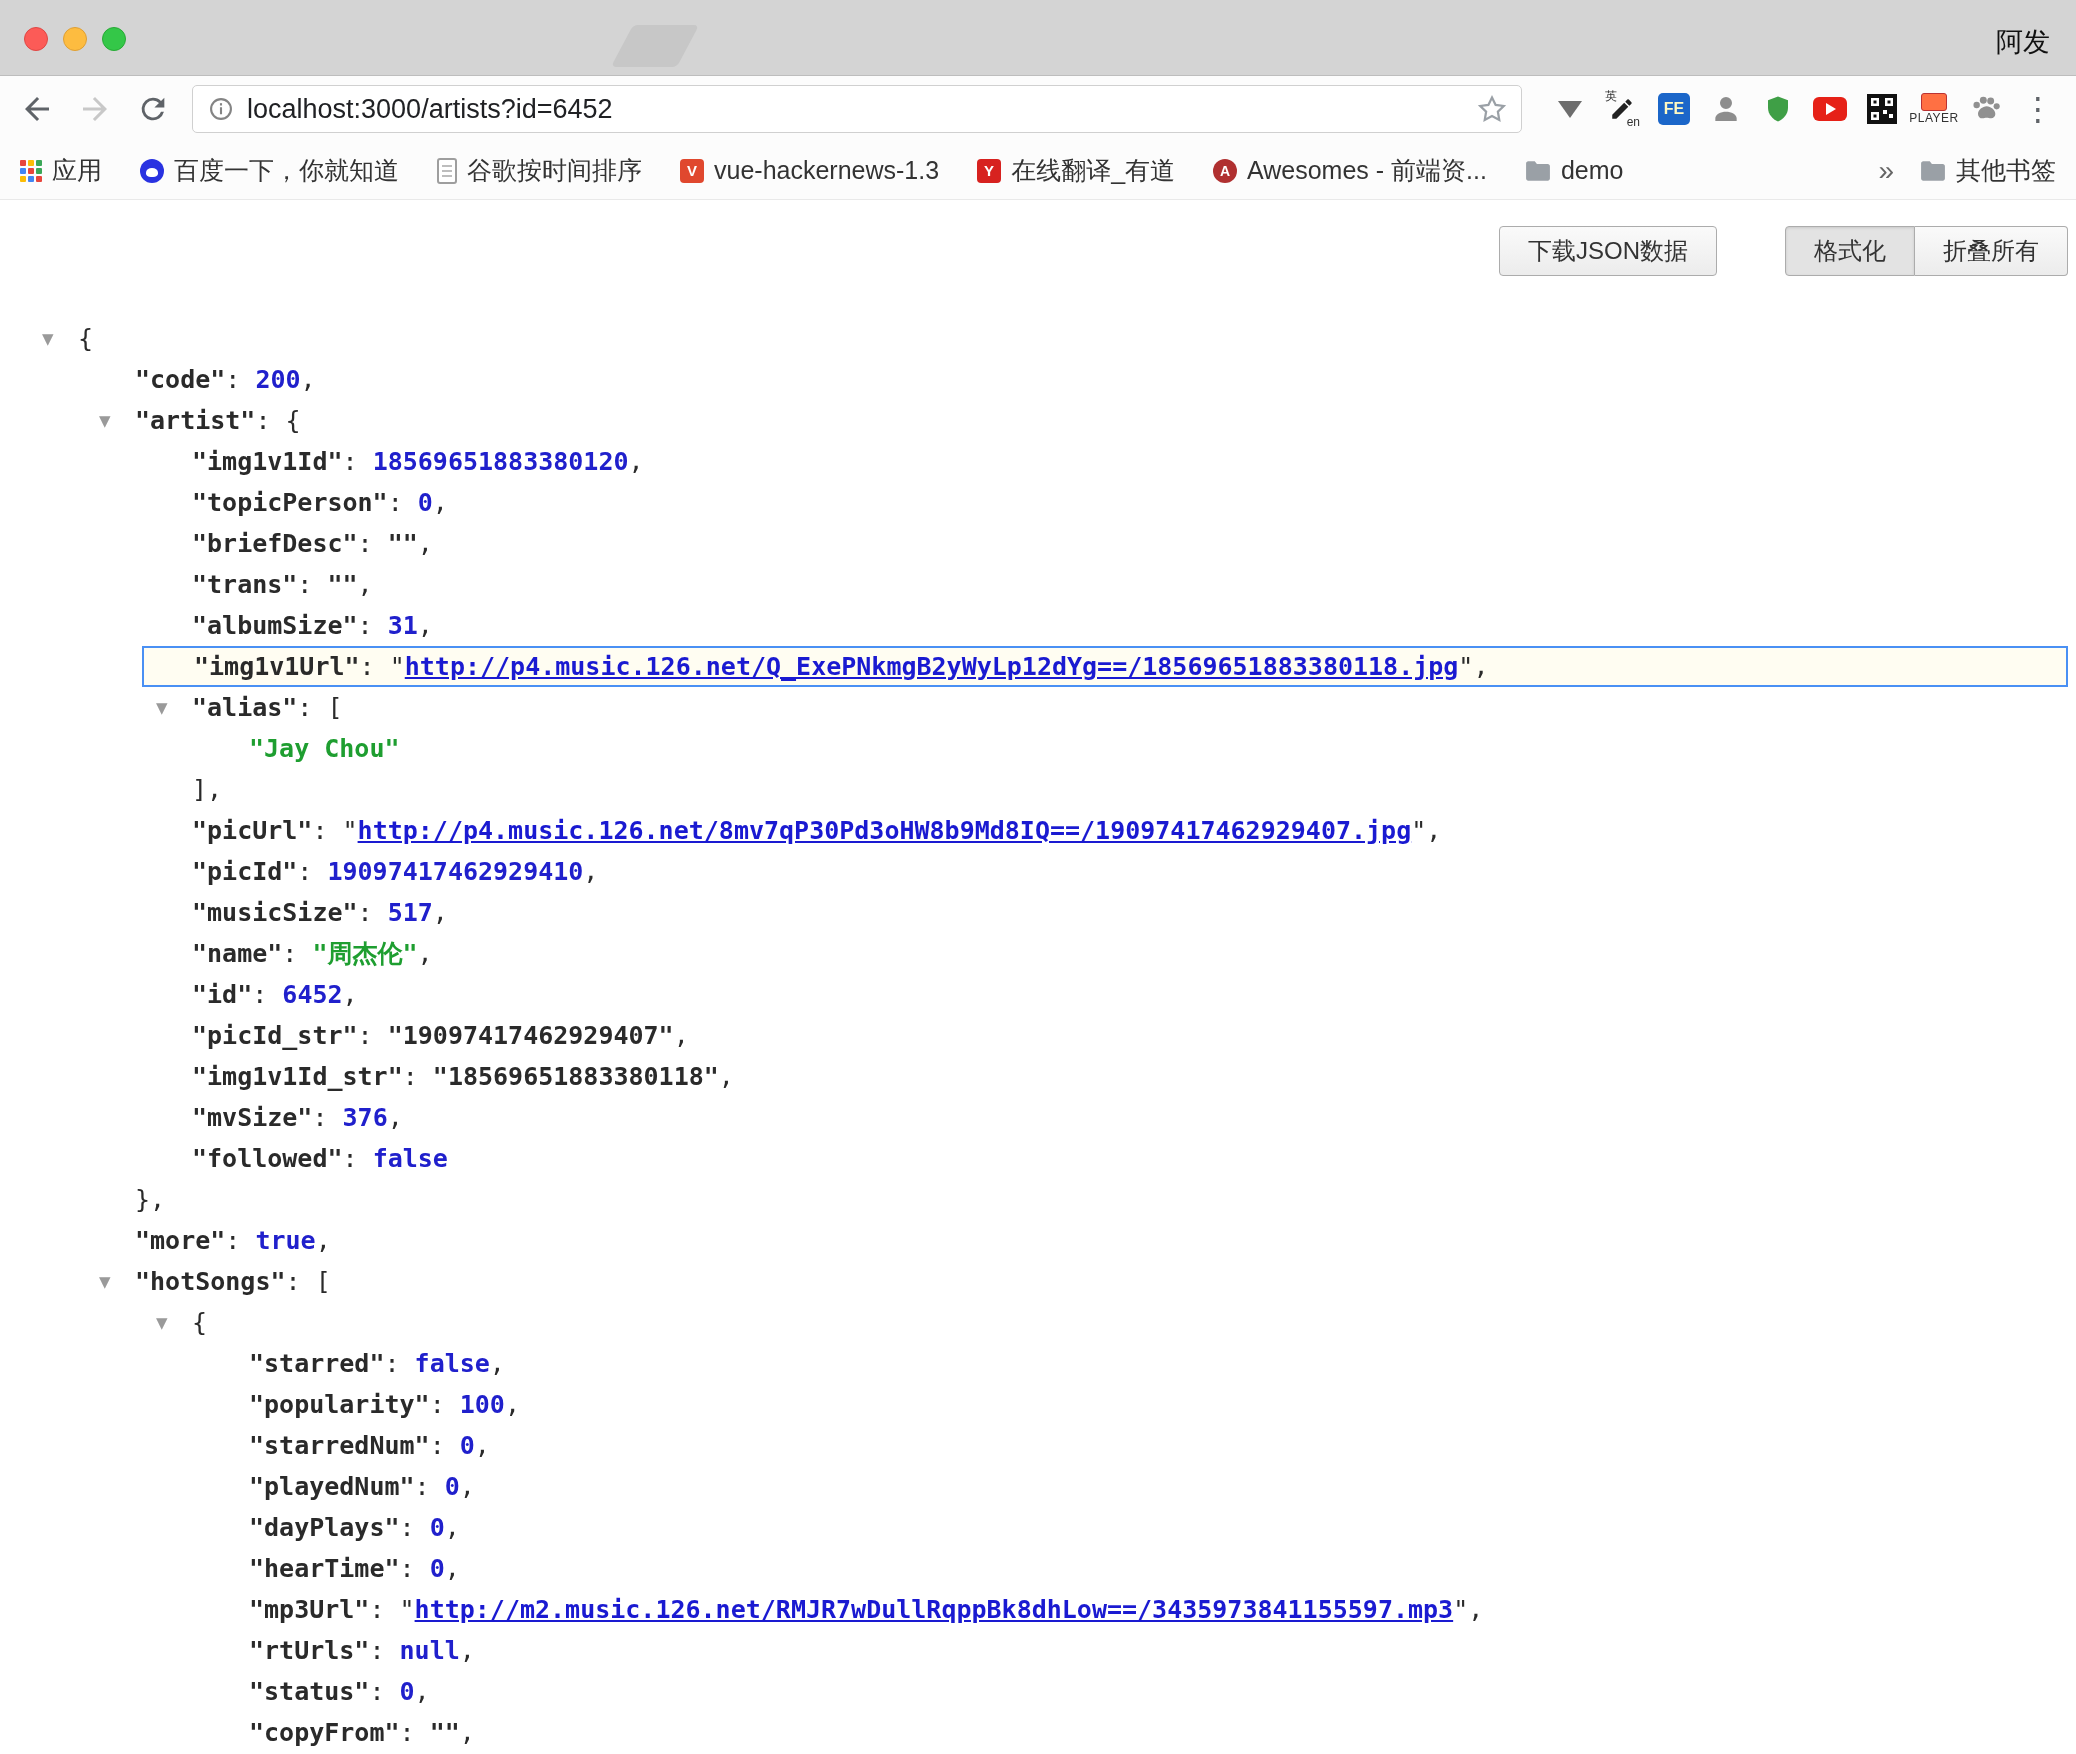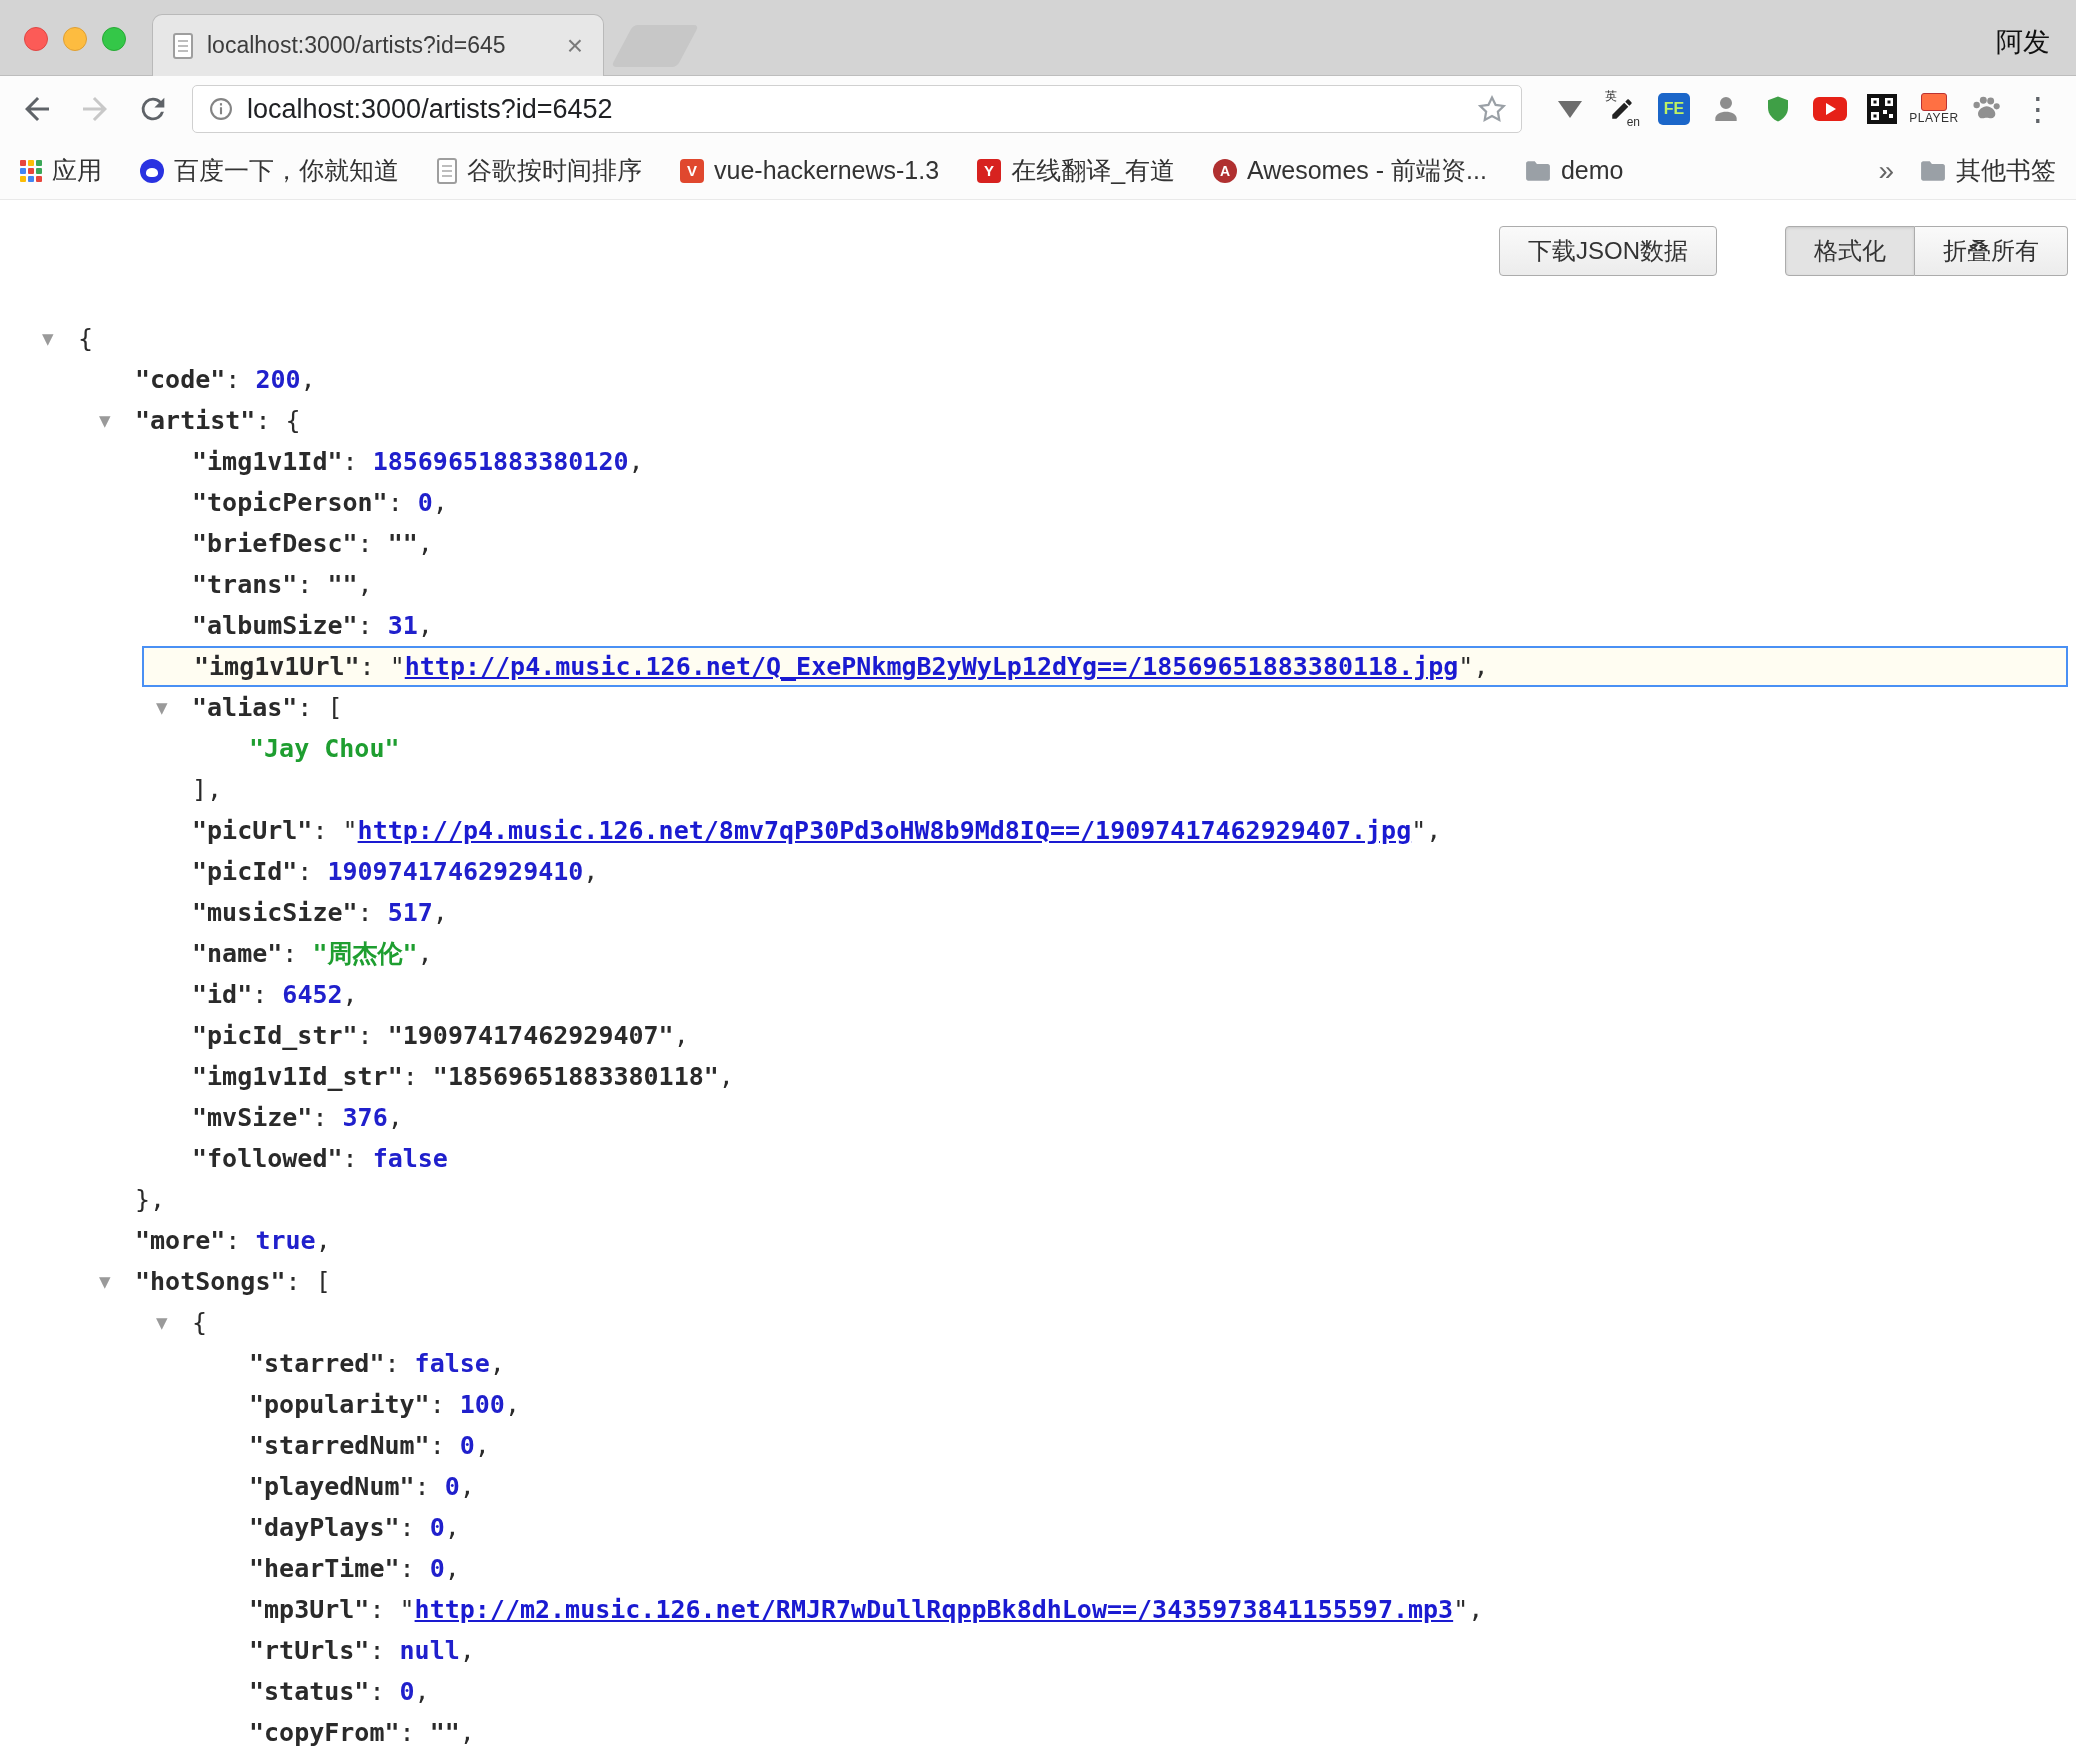--- a/index.html
+++ b/index.html
@@ -29,21 +29,21 @@
   .nav-bar { height:66px; background:#fcfcfc; display:flex; align-items:center; padding:9px 18px; gap:20px; }
   .nav-icon { width:38px; height:38px; display:flex; align-items:center; justify-content:center; flex:none; cursor:pointer; }
   .omnibox { flex:1; height:48px; background:#fff; border:1px solid #d0d0d0; border-radius:5px;
              display:flex; align-items:center; padding:0 14px; gap:12px; margin-right:8px; }
   .url-text { flex:1; font-size:27px; color:#202124; white-space:nowrap; overflow:hidden; }
   .ext-area { display:flex; align-items:center; gap:12px; flex:none; }
   .ext-icon { width:40px; height:44px; display:flex; flex-direction:column; align-items:center; justify-content:center; cursor:pointer; position:relative; }
   .tri-down { width:0; height:0; border-left:12px solid transparent; border-right:12px solid transparent; border-top:17px solid #6d6d6d; }
   .mini-zh { position:absolute; top:1px; left:3px; font-size:12px; color:#333; }
   .mini-en { position:absolute; bottom:2px; right:2px; font-size:12px; color:#333; }
-  .fe-square { width:32px; height:32px; background:#1b66c9; border-radius:5px; color:#bef264; font-weight:bold;
+  .fe-square { width:32px; height:32px; background:#1b66c9; border-radius:5px; color:#fef9c3; font-weight:bold;
                font-size:16px; display:flex; align-items:center; justify-content:center; }
   .yt-icon { width:34px; height:24px; background:#e62117; border-radius:6px; position:relative; }
   .yt-icon::after { content:""; position:absolute; left:13px; top:6px; width:0; height:0;
                     border-top:6px solid transparent; border-bottom:6px solid transparent; border-left:10px solid #fff; }
   .player-box { width:26px; height:18px; background:#ff7043; border:1px solid #b33; border-radius:3px; }
   .player-label { font-size:12px; color:#333; letter-spacing:0.5px; }
   .menu-dots { font-size:32px; color:#5f6368; line-height:1; }
 
   
   .bookmarks-bar { height:58px; background:#fcfcfc; display:flex; align-items:center; padding:0 20px; gap:38px; border-bottom:1px solid #e9e9e9; }
@@ -92,25 +92,20 @@
   .json-line.selected { background:#fffdf2; border:2px solid #4a90f4; margin-left:142px; margin-right:8px; line-height:37px; }
 </style>
 </head>
 <body>
 
 <div class="tab-strip">
   <div class="traffic">
     <span class="light red"></span>
     <span class="light yellow"></span>
     <span class="light green"></span>
-  </div>
-  <div class="tab">
-    <span class="doc-icon"></span>
-    <span class="tab-title">localhost:3000/artists?id=645</span>
-    <span class="tab-close">×</span>
   </div>
   <div class="newtab-stub"></div>
   <div class="profile-name">阿发</div>
 </div>
 
 <div class="nav-bar">
   <span class="nav-icon">
     <svg width="36" height="36" viewBox="0 0 24 24">
         <path d="M20 11H7.83l5.59-5.59L12 4l-8 8 8 8 1.41-1.41L7.83 13H20v-2z" fill="#5f6368"></path>
       </svg>

